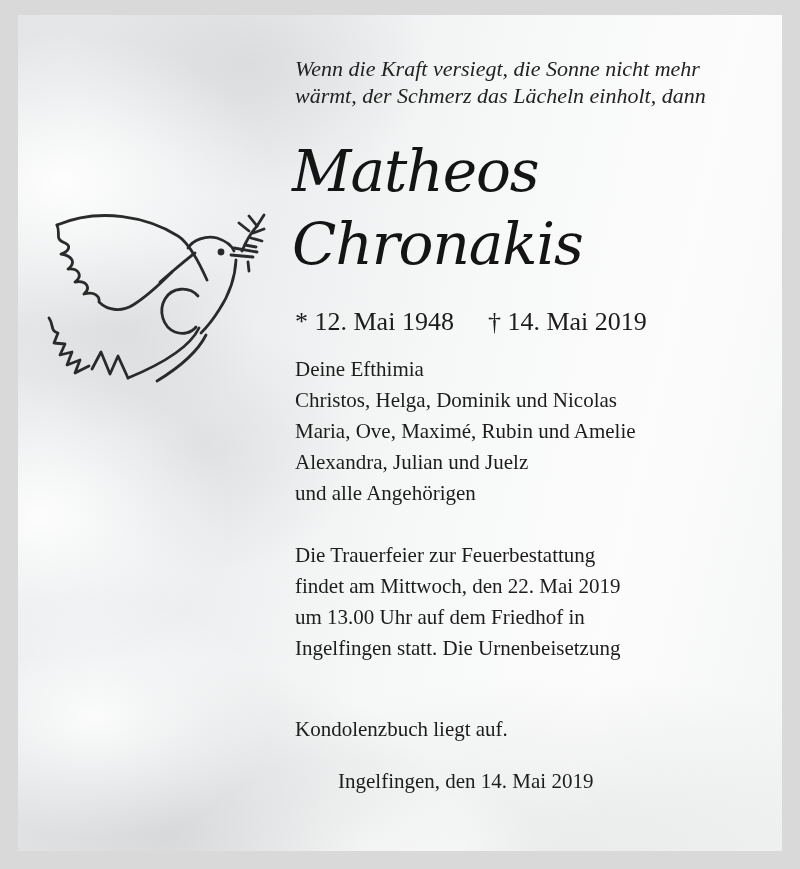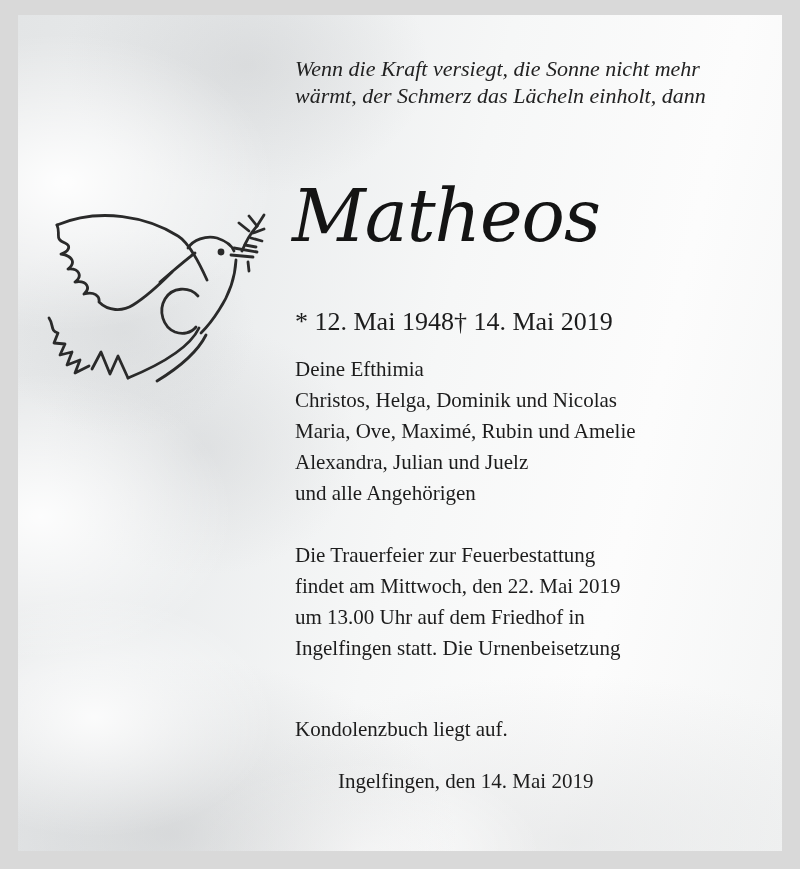--- a/index.html
+++ b/index.html
@@ -52,37 +52,36 @@
     line-height: 27px;
     color: #222222;
   }
   .name {
     position: absolute;
     left: 274px;
     top: 120px;
     width: 480px;
     font-family: "DejaVu Serif", serif;
     font-style: italic;
-    font-size: 72px;
+    font-size: 58px;
     line-height: 73px;
     color: #141414;
     letter-spacing: -1px;
-    margin-top: 45px;
   }
   .dates {
     position: absolute;
     left: 277px;
     top: 291px;
     width: 480px;
     font-size: 26px;
     line-height: 31px;
     color: #1c1c1c;
     white-space: nowrap;
   }
-  .dates .death { }
+  .dates .death { margin-left: 34px; }
   .bodytext {
     position: absolute;
     left: 277px;
     width: 485px;
     font-size: 21px;
     line-height: 31px;
     color: #1c1c1c;
   }
   .mourners   { top: 339px; }
   .funeral    { top: 525px; }
@@ -130,20 +129,21 @@
       <circle cx="201" cy="62" r="3.4" fill="#2a2a2a" stroke="none"></circle>
     </svg>
 
     <div class="quote">
       <div>Wenn die Kraft versiegt, die Sonne nicht mehr</div>
       <div>wärmt, der Schmerz das Lächeln einholt, dann</div>
     </div>
 
     <div class="name">
       <div>Matheos</div>
+      <div>Chronakis</div>
     </div>
 
     <div class="dates">
       <span>* 12. Mai 1948</span><span class="death">† 14. Mai 2019</span>
     </div>
 
     <div class="bodytext mourners">
       <div>Deine Efthimia</div>
       <div>Christos, Helga, Dominik und Nicolas</div>
       <div>Maria, Ove, Maximé, Rubin und Amelie</div>

